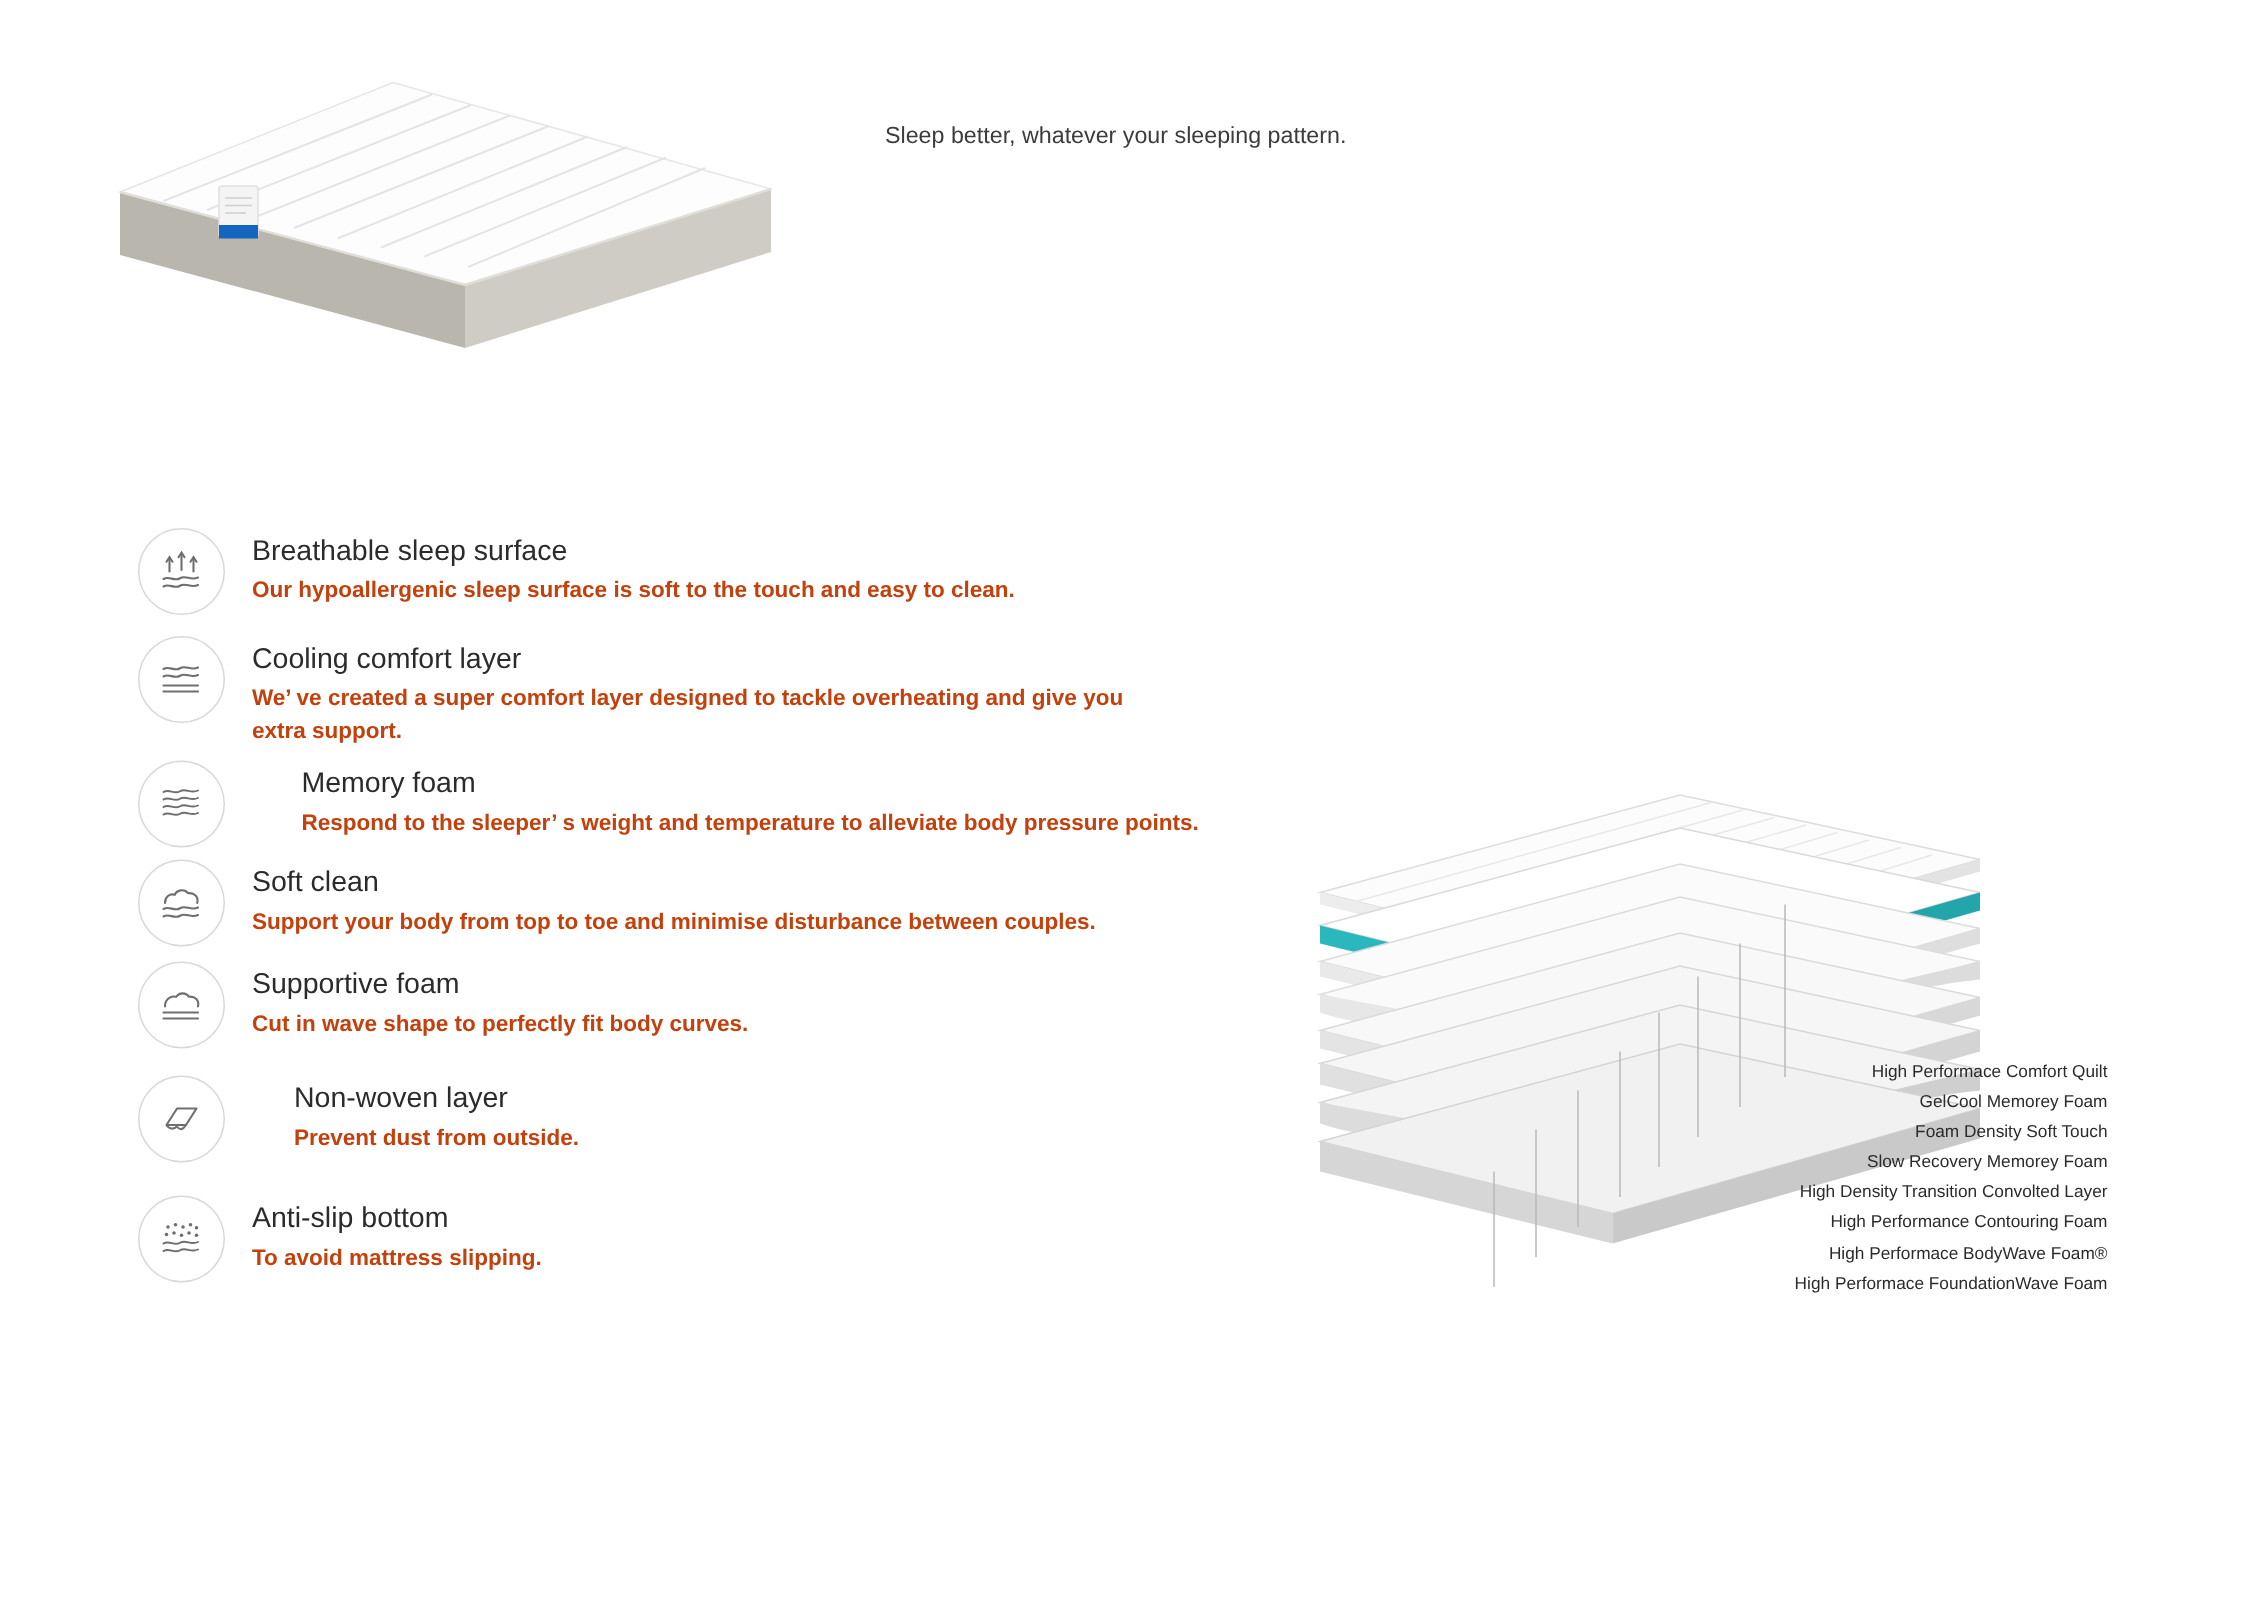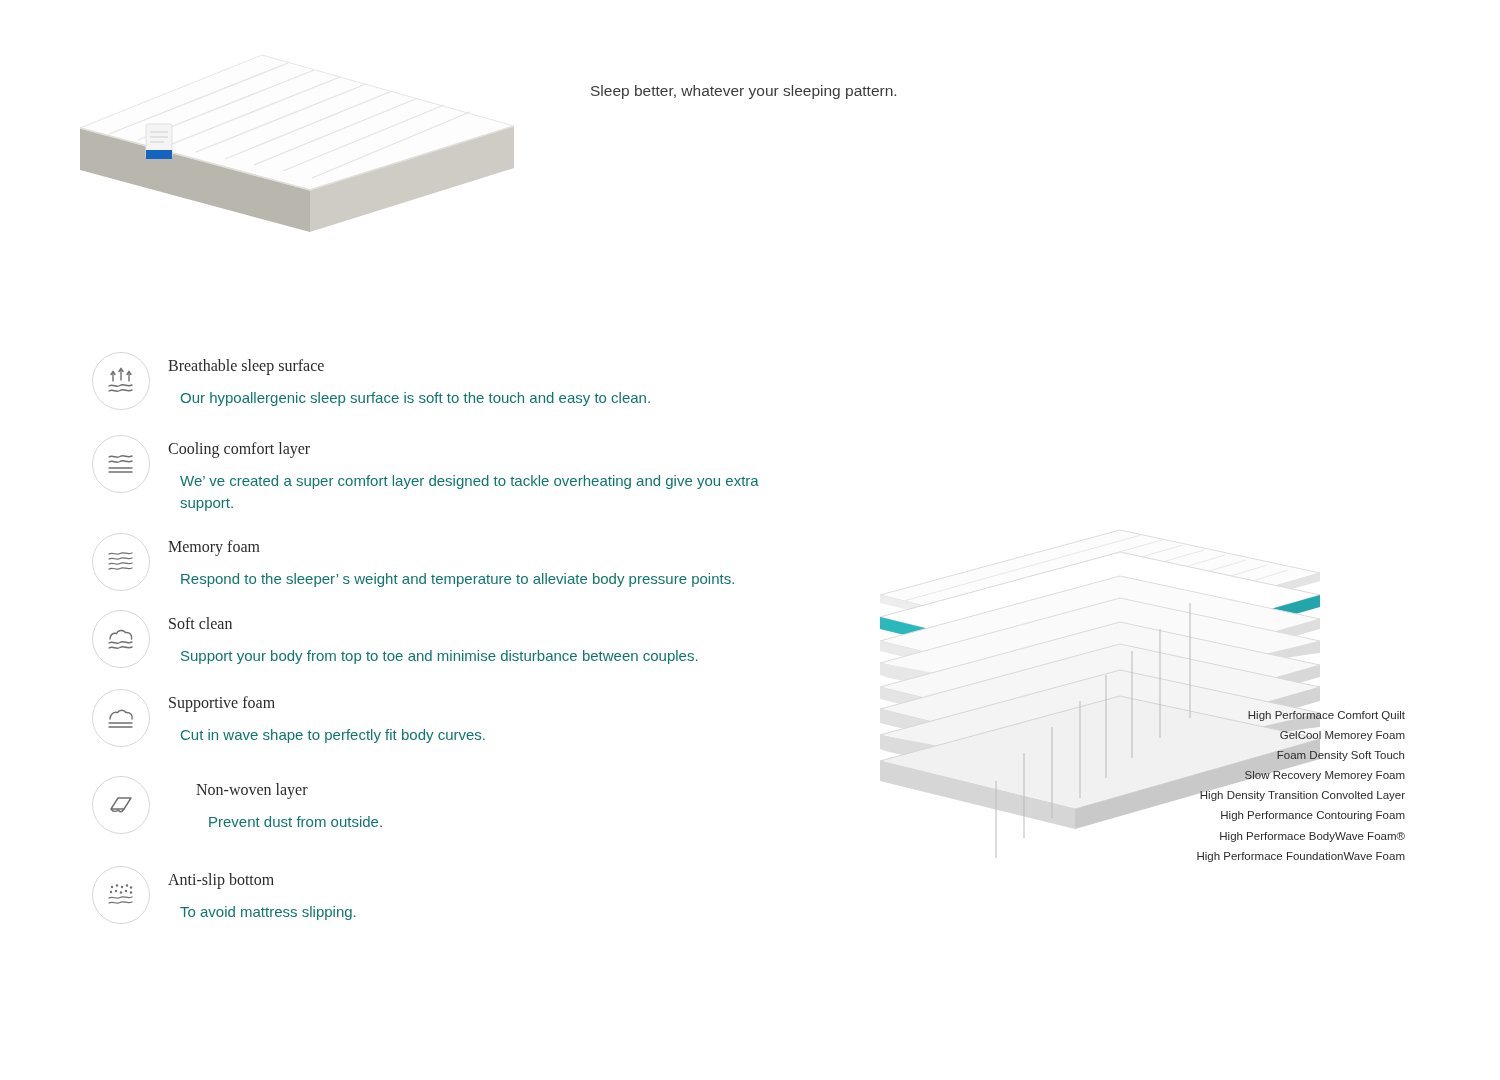--- a/index.html
+++ b/index.html
@@ -39,31 +39,32 @@
     flex: 0 0 auto;
     width: 58px; height: 58px; border-radius: 50%;
     border: 1px solid #d8d8d8;
     background: #fff;
     display: flex; align-items: center; justify-content: center;
     margin-right: 18px;
   }
   .feature .badge svg { display: block; }
   .feature .ftext { padding-top: 5px; }
   .feature .ftitle {
-    font-size: 16px; color: #2b2b2b; margin: 0 0 4px 0; font-weight: normal; font-family: Liberation Serif, serif;
+    font-size: 19px; color: #2b2b2b; margin: 0 0 4px 0; font-weight: normal;
   }
   .feature .fdesc {
-    font-size: 15px; color: #0f766e; margin: 12px; line-height: 1.45;
+    font-size: 15px; color: #c2410c; margin: 0; line-height: 1.45;
     max-width: 600px;
+    font-weight: bold;
   }
 
   
   .feature.f1 { margin-bottom: 14px; }
   .feature.f2 { margin-bottom: 8px; }
-  .feature.f3 { margin-bottom: 8px; }
+  .feature.f3 { margin-bottom: 8px; gap: 33px; }
   .feature.f4 { margin-bottom: 10px; }
   .feature.f5 { margin-bottom: 18px; }
   .feature.f6 { margin-bottom: 22px; gap: 28px; }
 
   
   .diagram {
     position: absolute; left: 860px; top: 505px;
     width: 560px; height: 400px;
   }
   .layer-labels {

